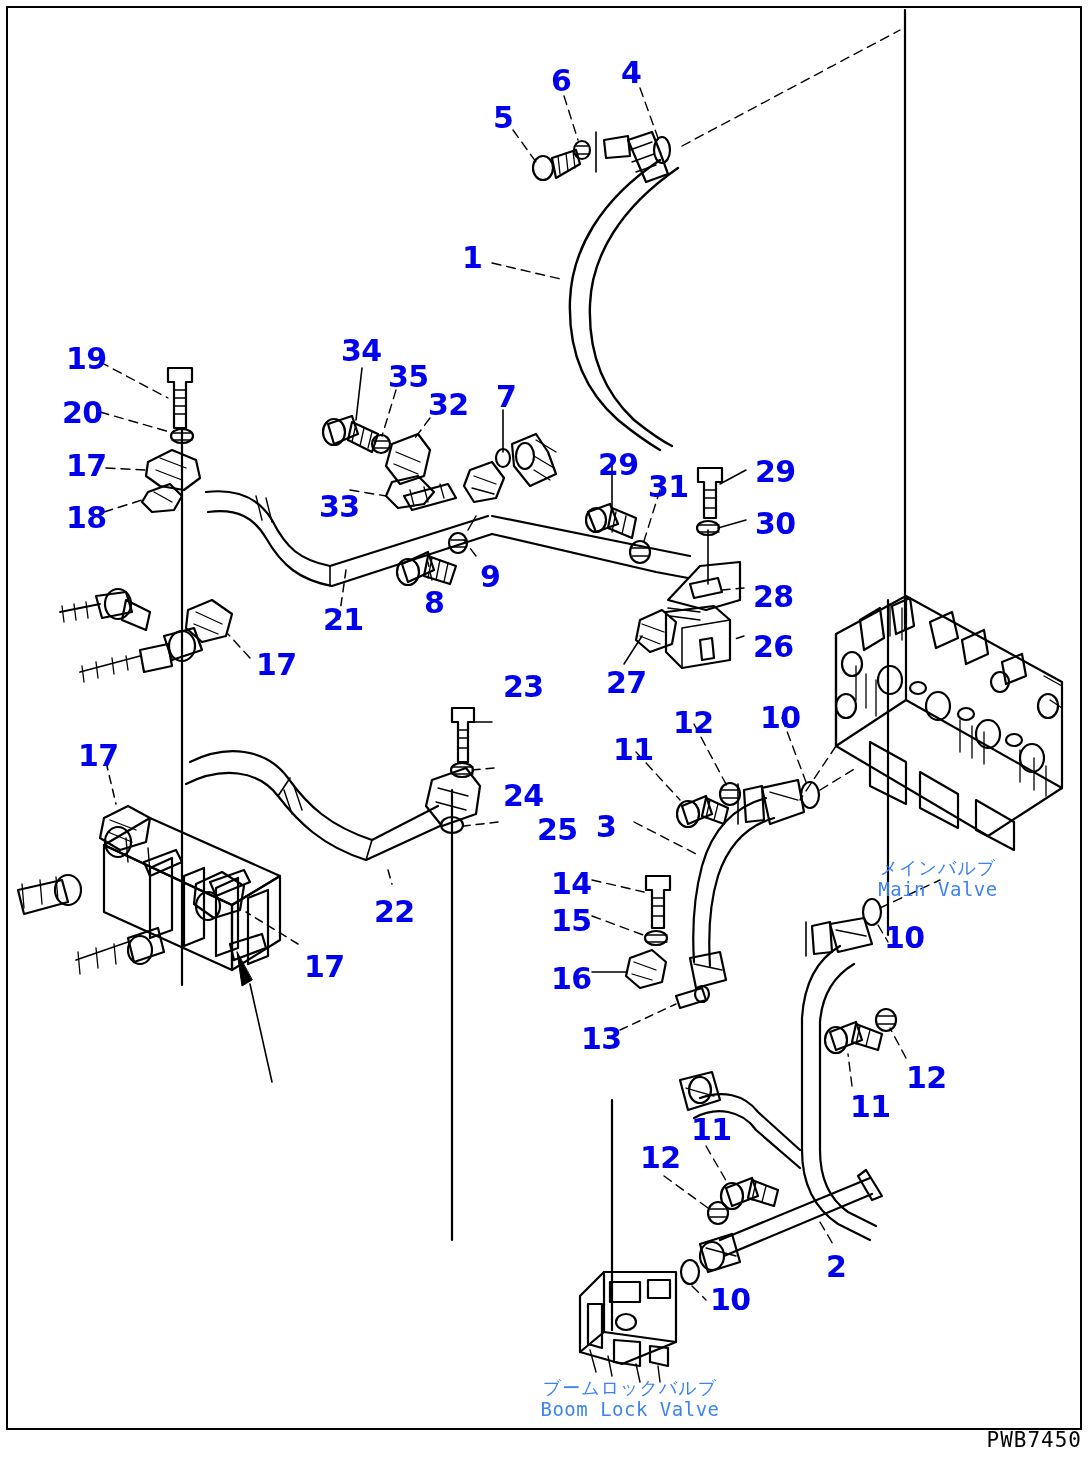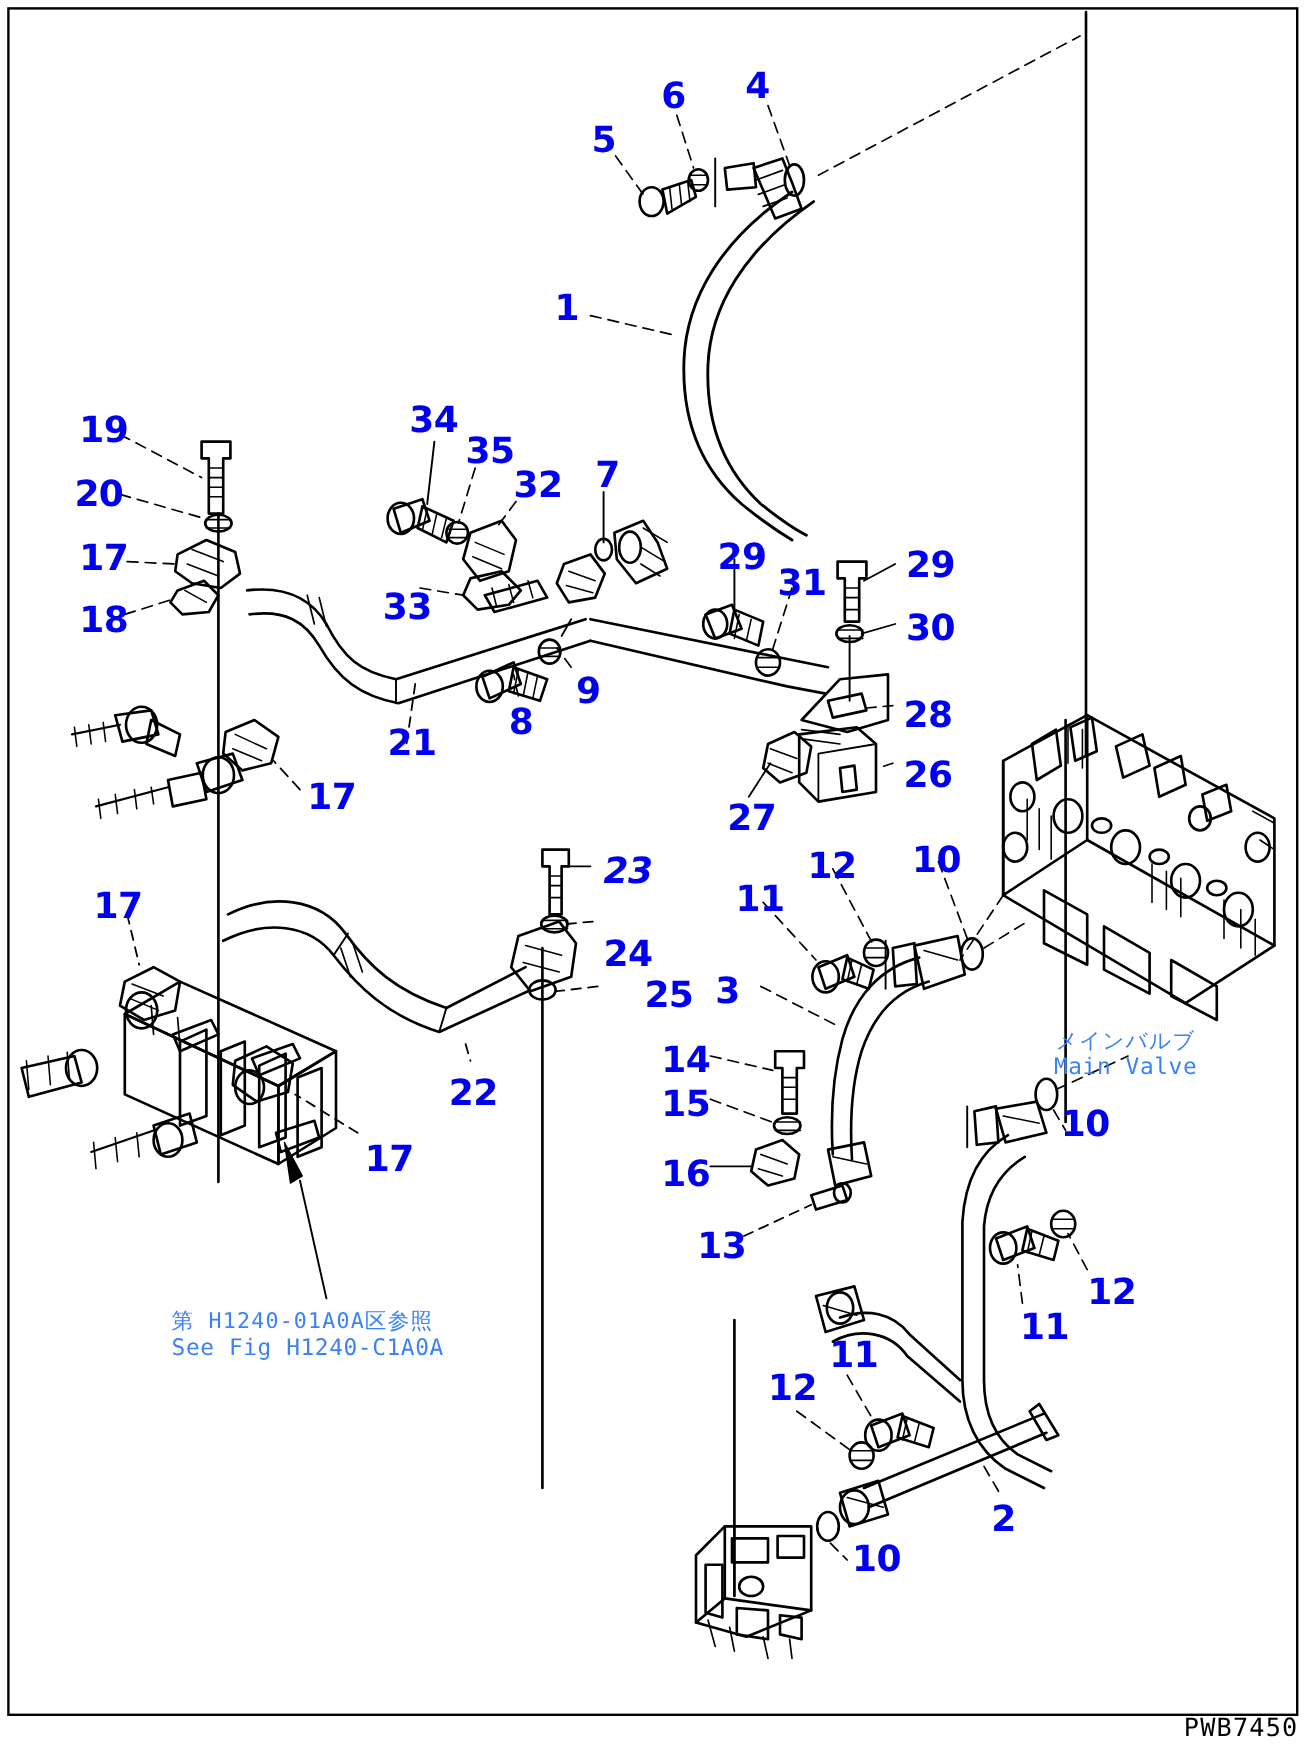--- a/index.html
+++ b/index.html
@@ -427,47 +427,47 @@
   <div class="callout" style="left:755px; top:457px;">29</div>
   <div class="callout" style="left:755px; top:509px;">30</div>
   <div class="callout" style="left:753px; top:582px;">28</div>
   <div class="callout" style="left:753px; top:632px;">26</div>
   <div class="callout" style="left:606px; top:668px;">27</div>
   <div class="callout" style="left:480px; top:562px;">9</div>
   <div class="callout" style="left:424px; top:588px;">8</div>
   <div class="callout" style="left:323px; top:605px;">21</div>
   <div class="callout" style="left:256px; top:650px;">17</div>
   <div class="callout" style="left:78px; top:741px;">17</div>
-  <div class="callout" style="left:503px; top:712px;font-style:italic;">23</div>
+  <div class="callout" style="left:503px; top:672px;">23</div>
   <div class="callout" style="left:503px; top:757px;margin-top:24px;">24</div>
   <div class="callout" style="left:537px; top:815px;">25</div>
   <div class="callout" style="left:613px; top:735px;">11</div>
   <div class="callout" style="left:673px; top:708px;">12</div>
   <div class="callout" style="left:760px; top:703px;">10</div>
   <div class="callout" style="left:596px; top:812px;">3</div>
   <div class="callout" style="left:551px; top:869px;">14</div>
   <div class="callout" style="left:551px; top:906px;">15</div>
   <div class="callout" style="left:551px; top:964px;">16</div>
   <div class="callout" style="left:581px; top:1024px;">13</div>
   <div class="callout" style="left:374px; top:897px;">22</div>
   <div class="callout" style="left:304px; top:952px;">17</div>
   <div class="callout" style="left:884px; top:923px;">10</div>
   <div class="callout" style="left:906px; top:1063px;">12</div>
   <div class="callout" style="left:850px; top:1092px;">11</div>
   <div class="callout" style="left:691px; top:1115px;">11</div>
   <div class="callout" style="left:640px; top:1143px;">12</div>
   <div class="callout" style="left:826px; top:1252px;">2</div>
   <div class="callout" style="left:710px; top:1285px;">10</div>
 
-  <div class="cap" style="left:143px; top:1092px; text-align:left;">
-    <span class="jp">第 H1240-01A0A区参照</span>
-    <span class="en">See Fig H1240-C1A0A</span>
-  </div>
 
   <div class="cap" style="left:938px; top:858px; transform:translateX(-50%);">
     <span class="jp">メインバルブ</span>
     <span class="en">Main Valve</span>
   </div>
 
+  <div class="cap" style="left:630px; top:1378px; transform:translateX(-50%);">
+    <span class="jp">ブームロックバルブ</span>
+    <span class="en">Boom Lock Valve</span>
+  </div>
 
   <div id="drawing-code">PWB7450</div>
 
 </div>
 
 </body></html>

